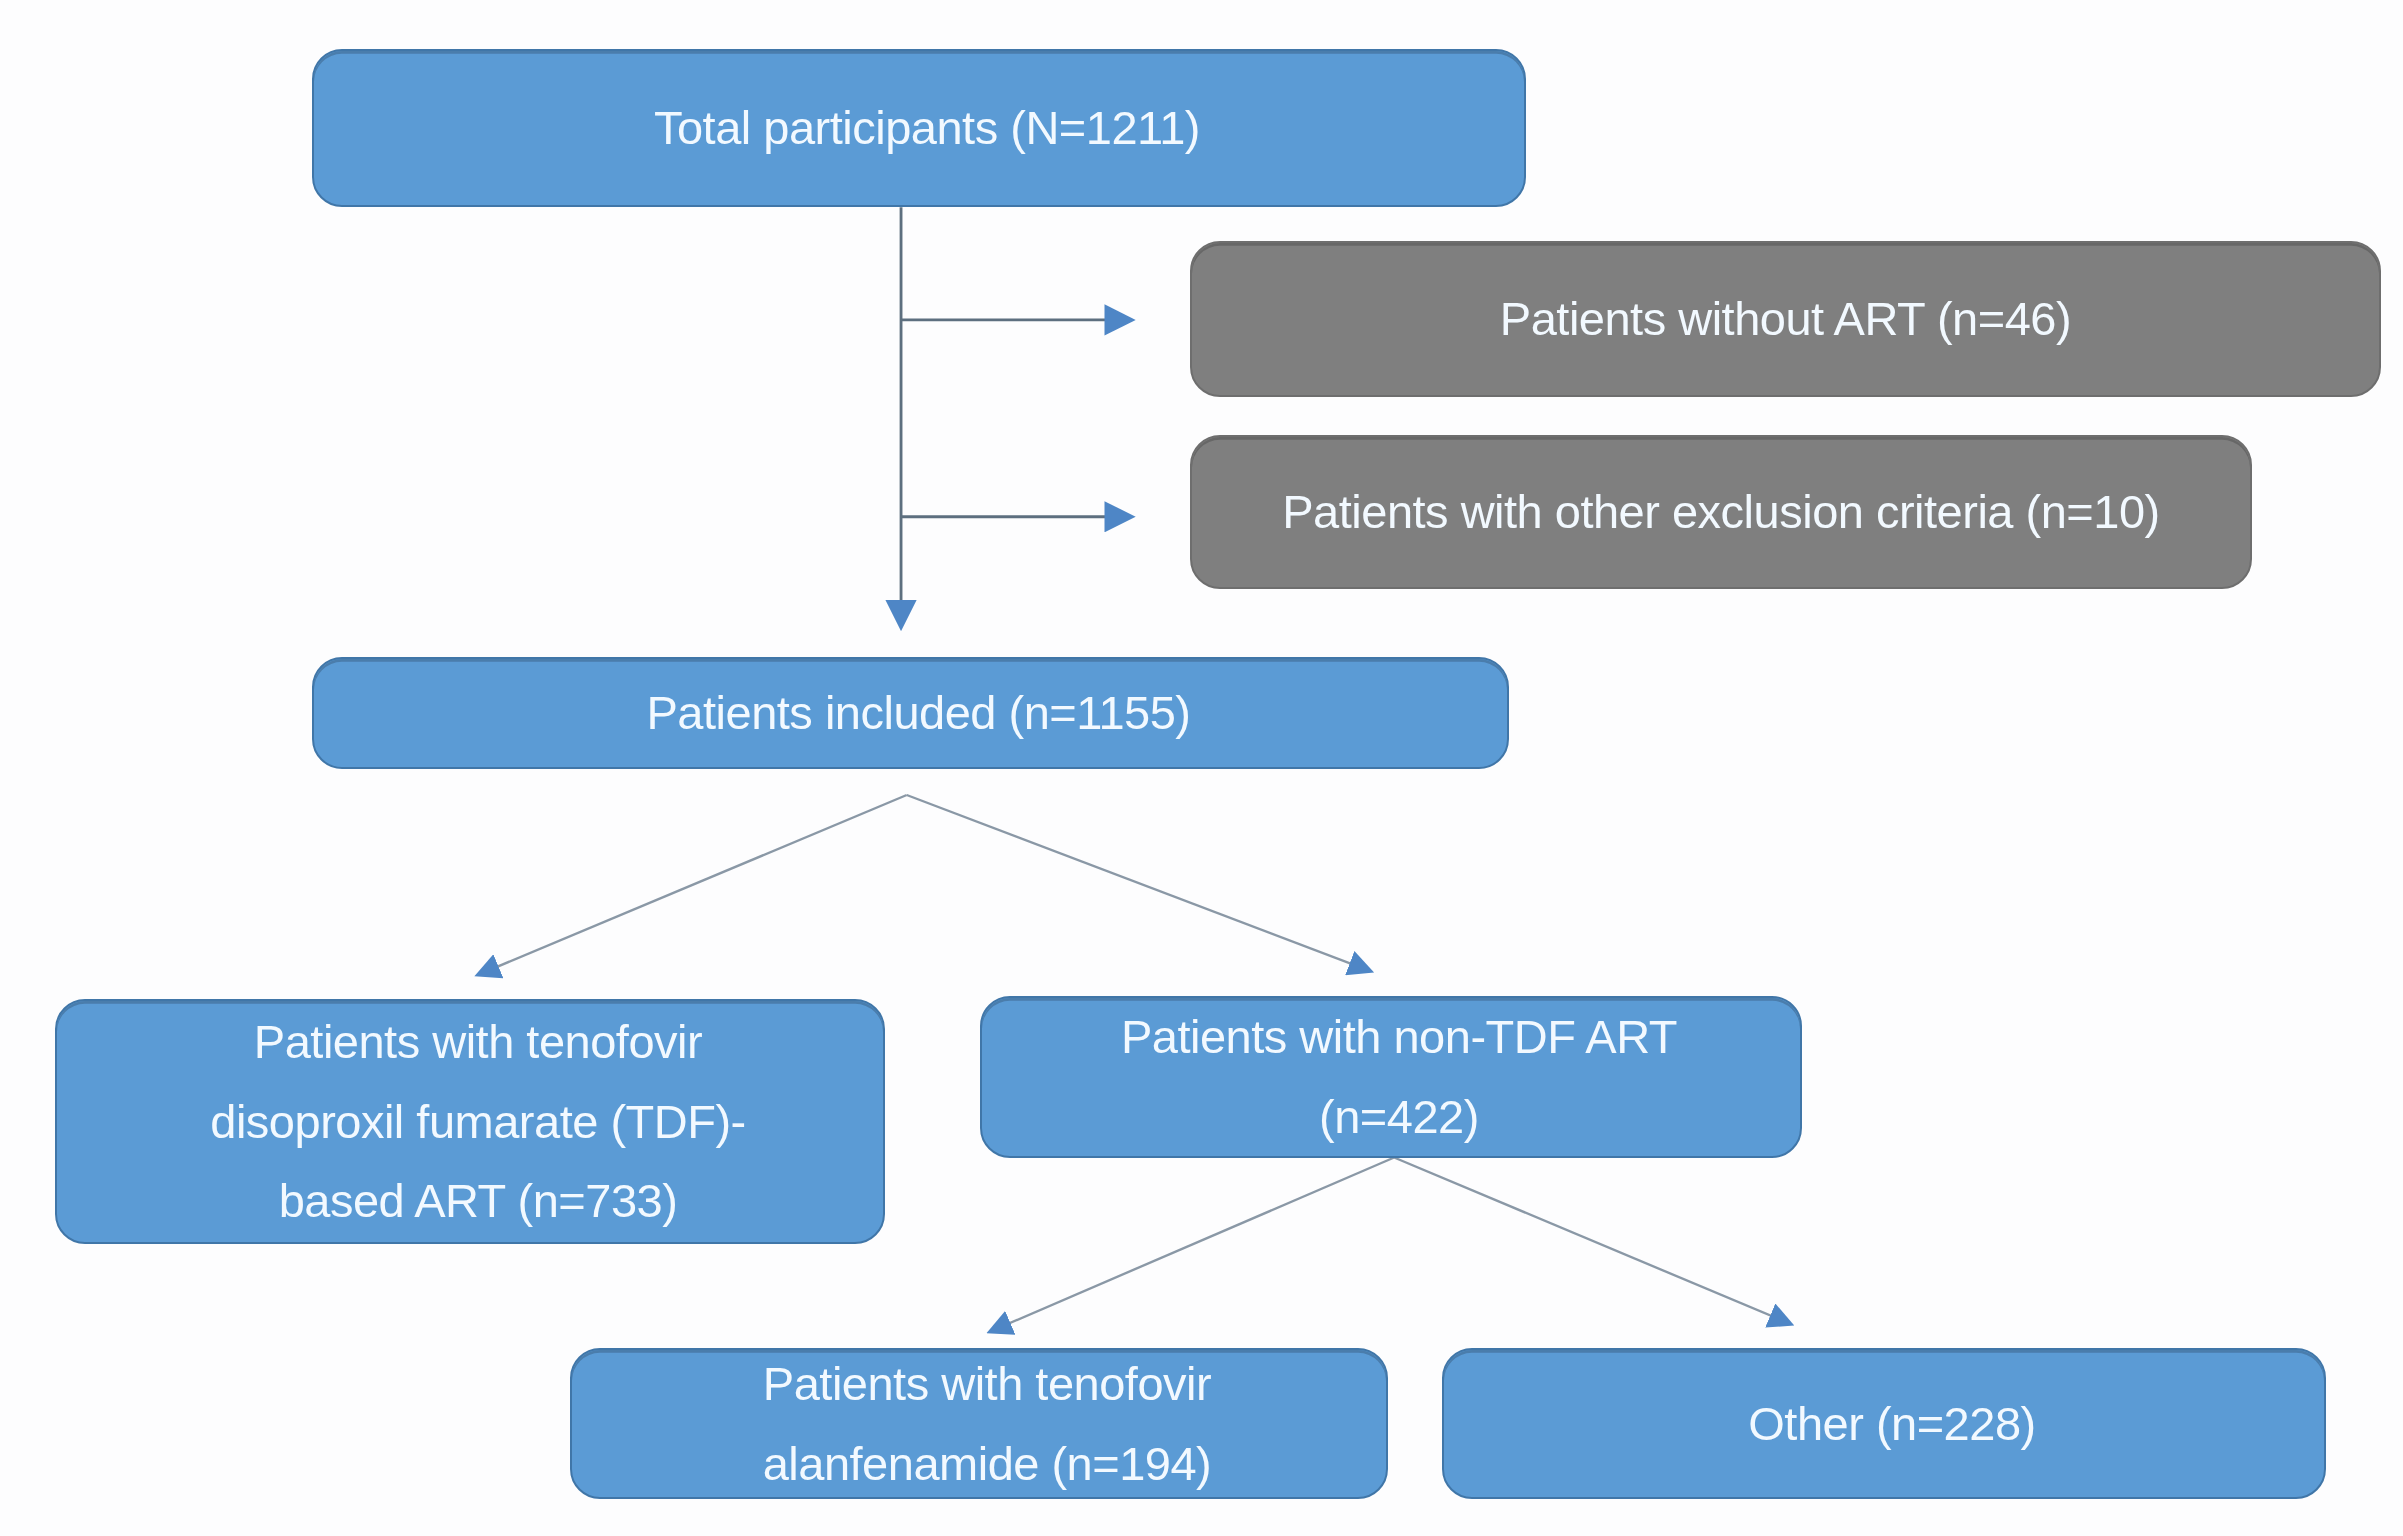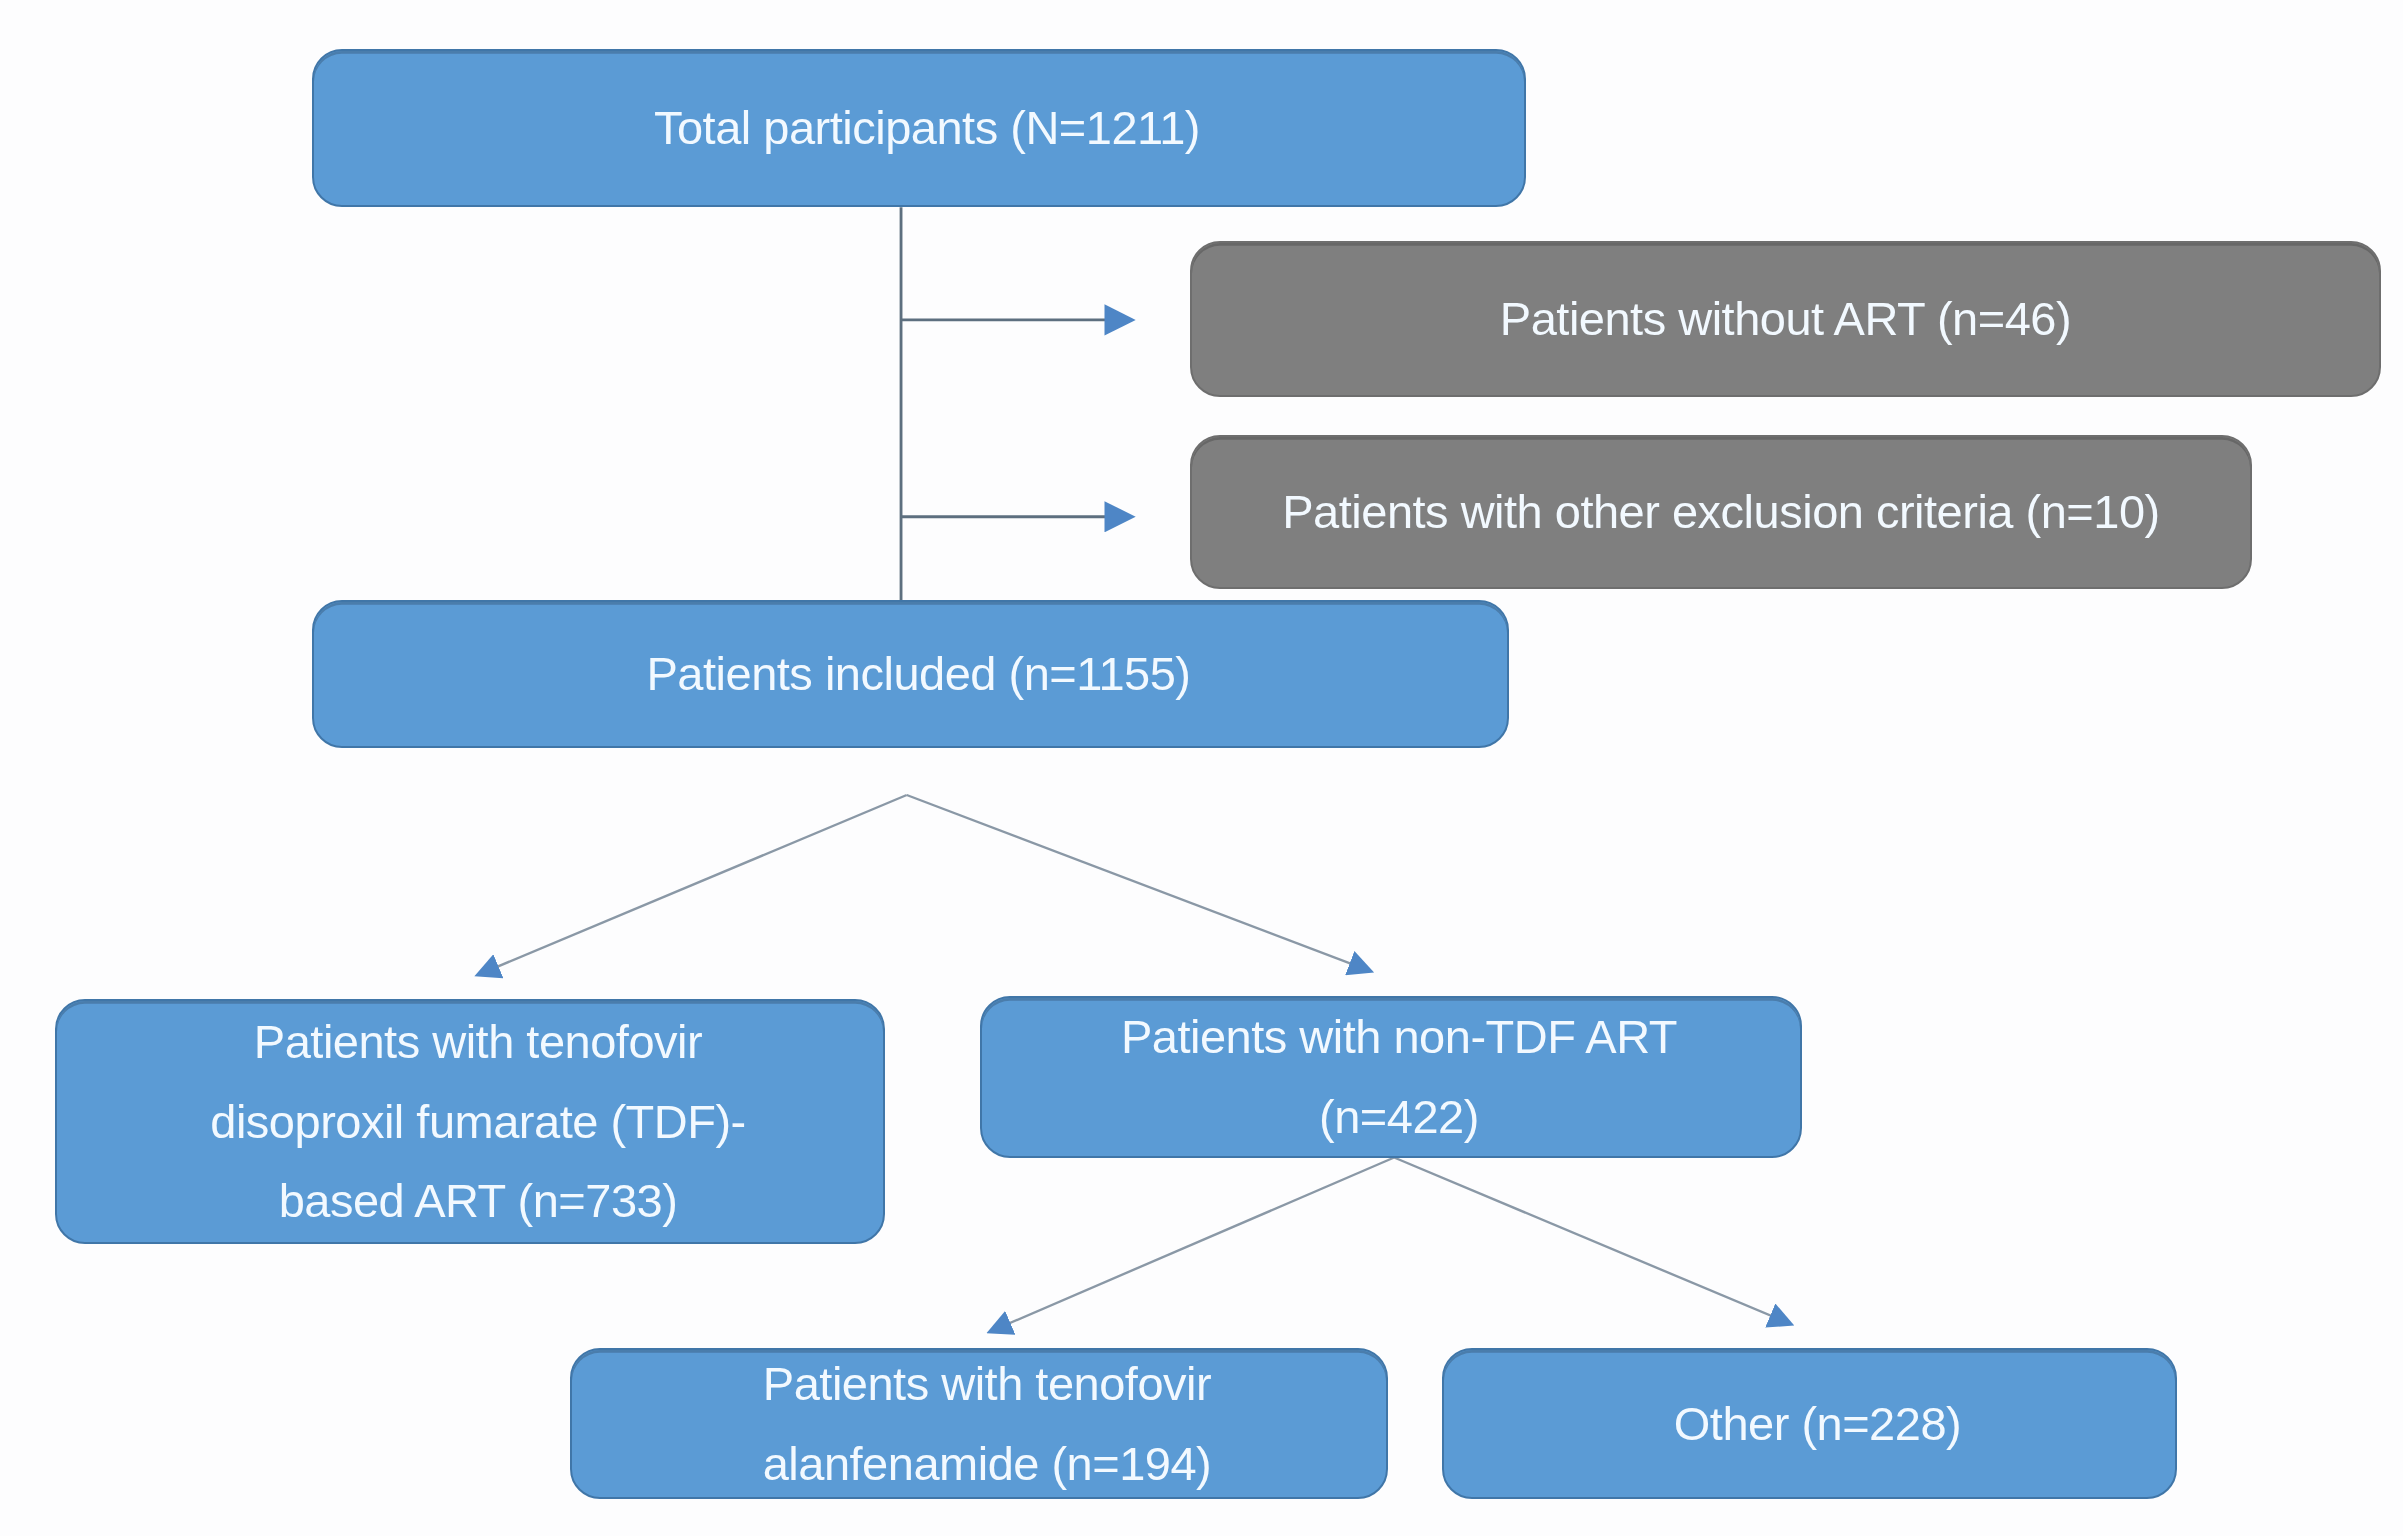--- a/index.html
+++ b/index.html
@@ -51,25 +51,25 @@
   }
   .node.gray {
     background: var(--box-gray-fill, #7f7f7f);
     border: 2.8px solid var(--box-gray-border, #6e6e6e);
     box-shadow: inset 0 2.8px 0 rgba(50,50,50,0.30);
   }
   
   .n-total   { left: 312px;  top: 49px;   width: 1214px; height: 158px; }
   .n-noart   { left: 1190px; top: 241px;  width: 1191px; height: 156px; }
   .n-excl    { left: 1190px; top: 435px;  width: 1062px; height: 154px; }
-  .n-incl    { left: 312px;  top: 600px;  width: 1197px; height: 148px; }
+  .n-incl    { left: 312px;  top: 657px;  width: 1197px; height: 112px; }
   .n-tdf     { left: 55px;   top: 999px; width: 830px;  height: 245px; }
   .n-nontdf  { left: 980px; top: 996px; width: 822px;  height: 162px; }
   .n-taf     { left: 570px;  top: 1348px; width: 818px;  height: 151px; }
-  .n-other   { left: 1442px; top: 1348px; width: 735px;  height: 151px; }
+  .n-other   { left: 1442px; top: 1348px; width: 884px;  height: 151px; }
 </style>
 </head>
 <body>
 
 <div class="canvas">
 
   <svg class="connectors" viewBox="0 0 2540 1624" xmlns="http://www.w3.org/2000/svg">
     <defs>
       <marker id="arw" viewBox="0 0 10 10" refX="8.5" refY="5" markerWidth="11" markerHeight="11" orient="auto">
         <path d="M0,0 L10,5 L0,10 Z" fill="#4e86c6"></path>

